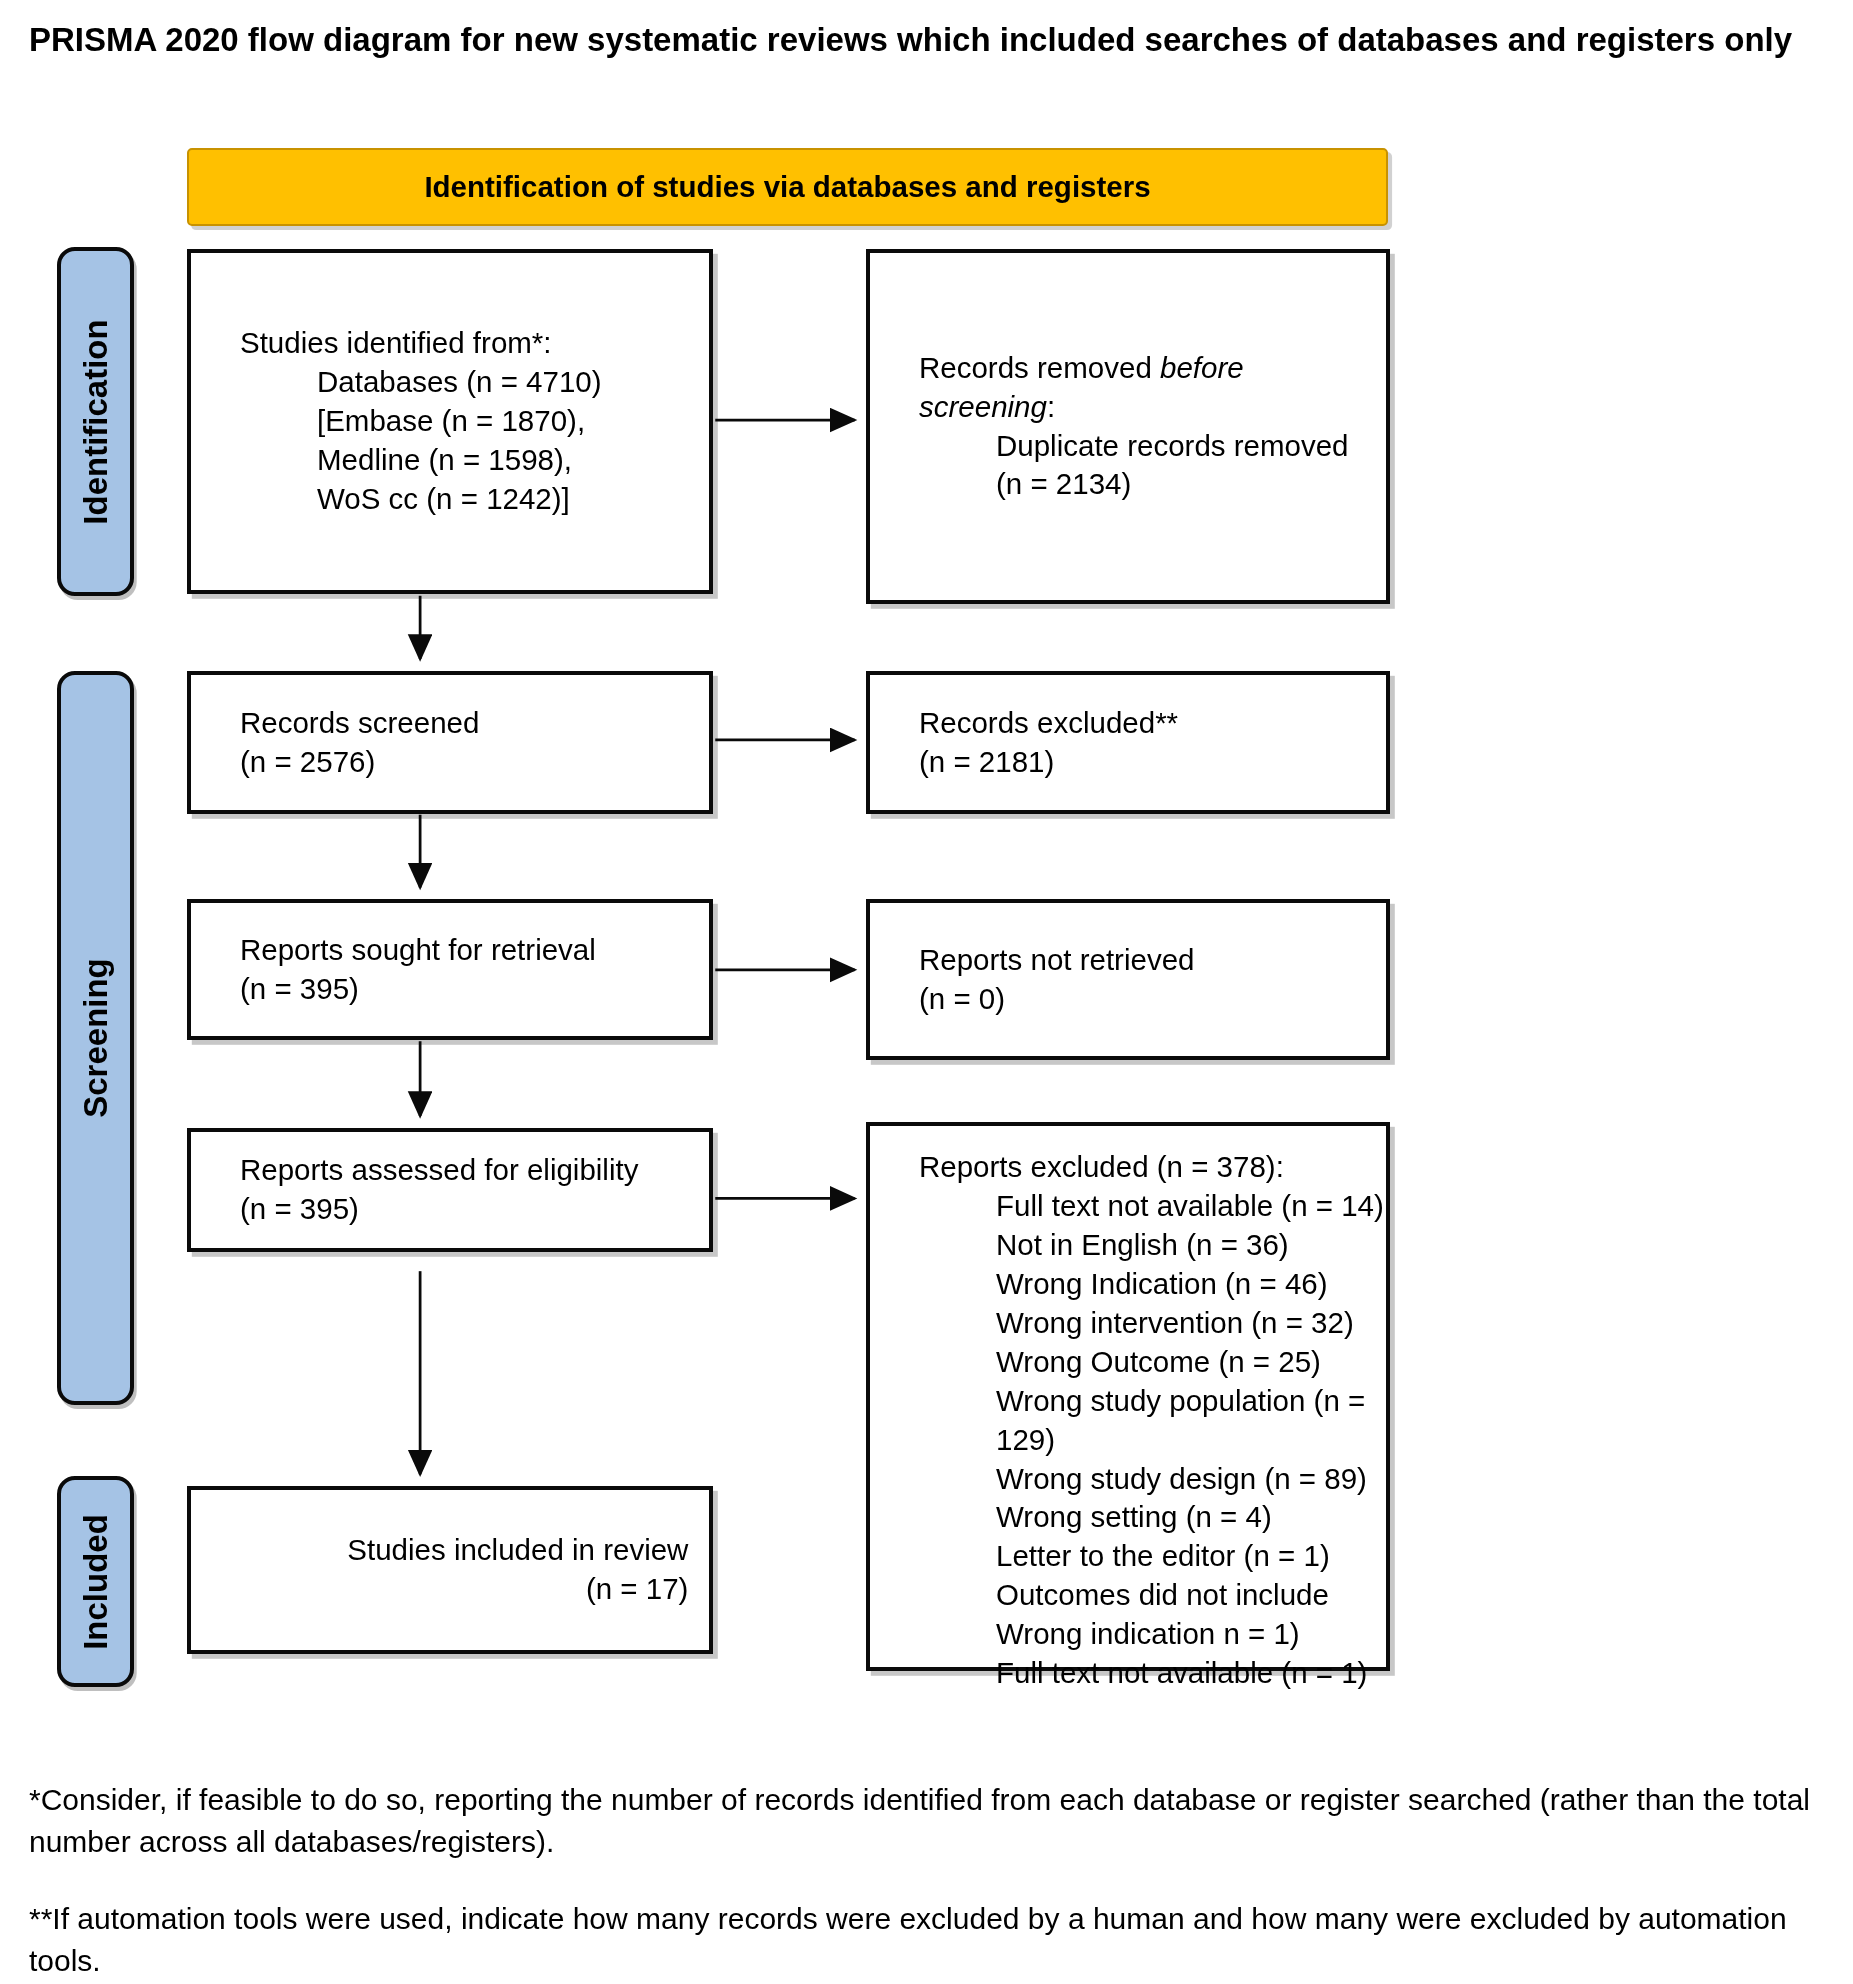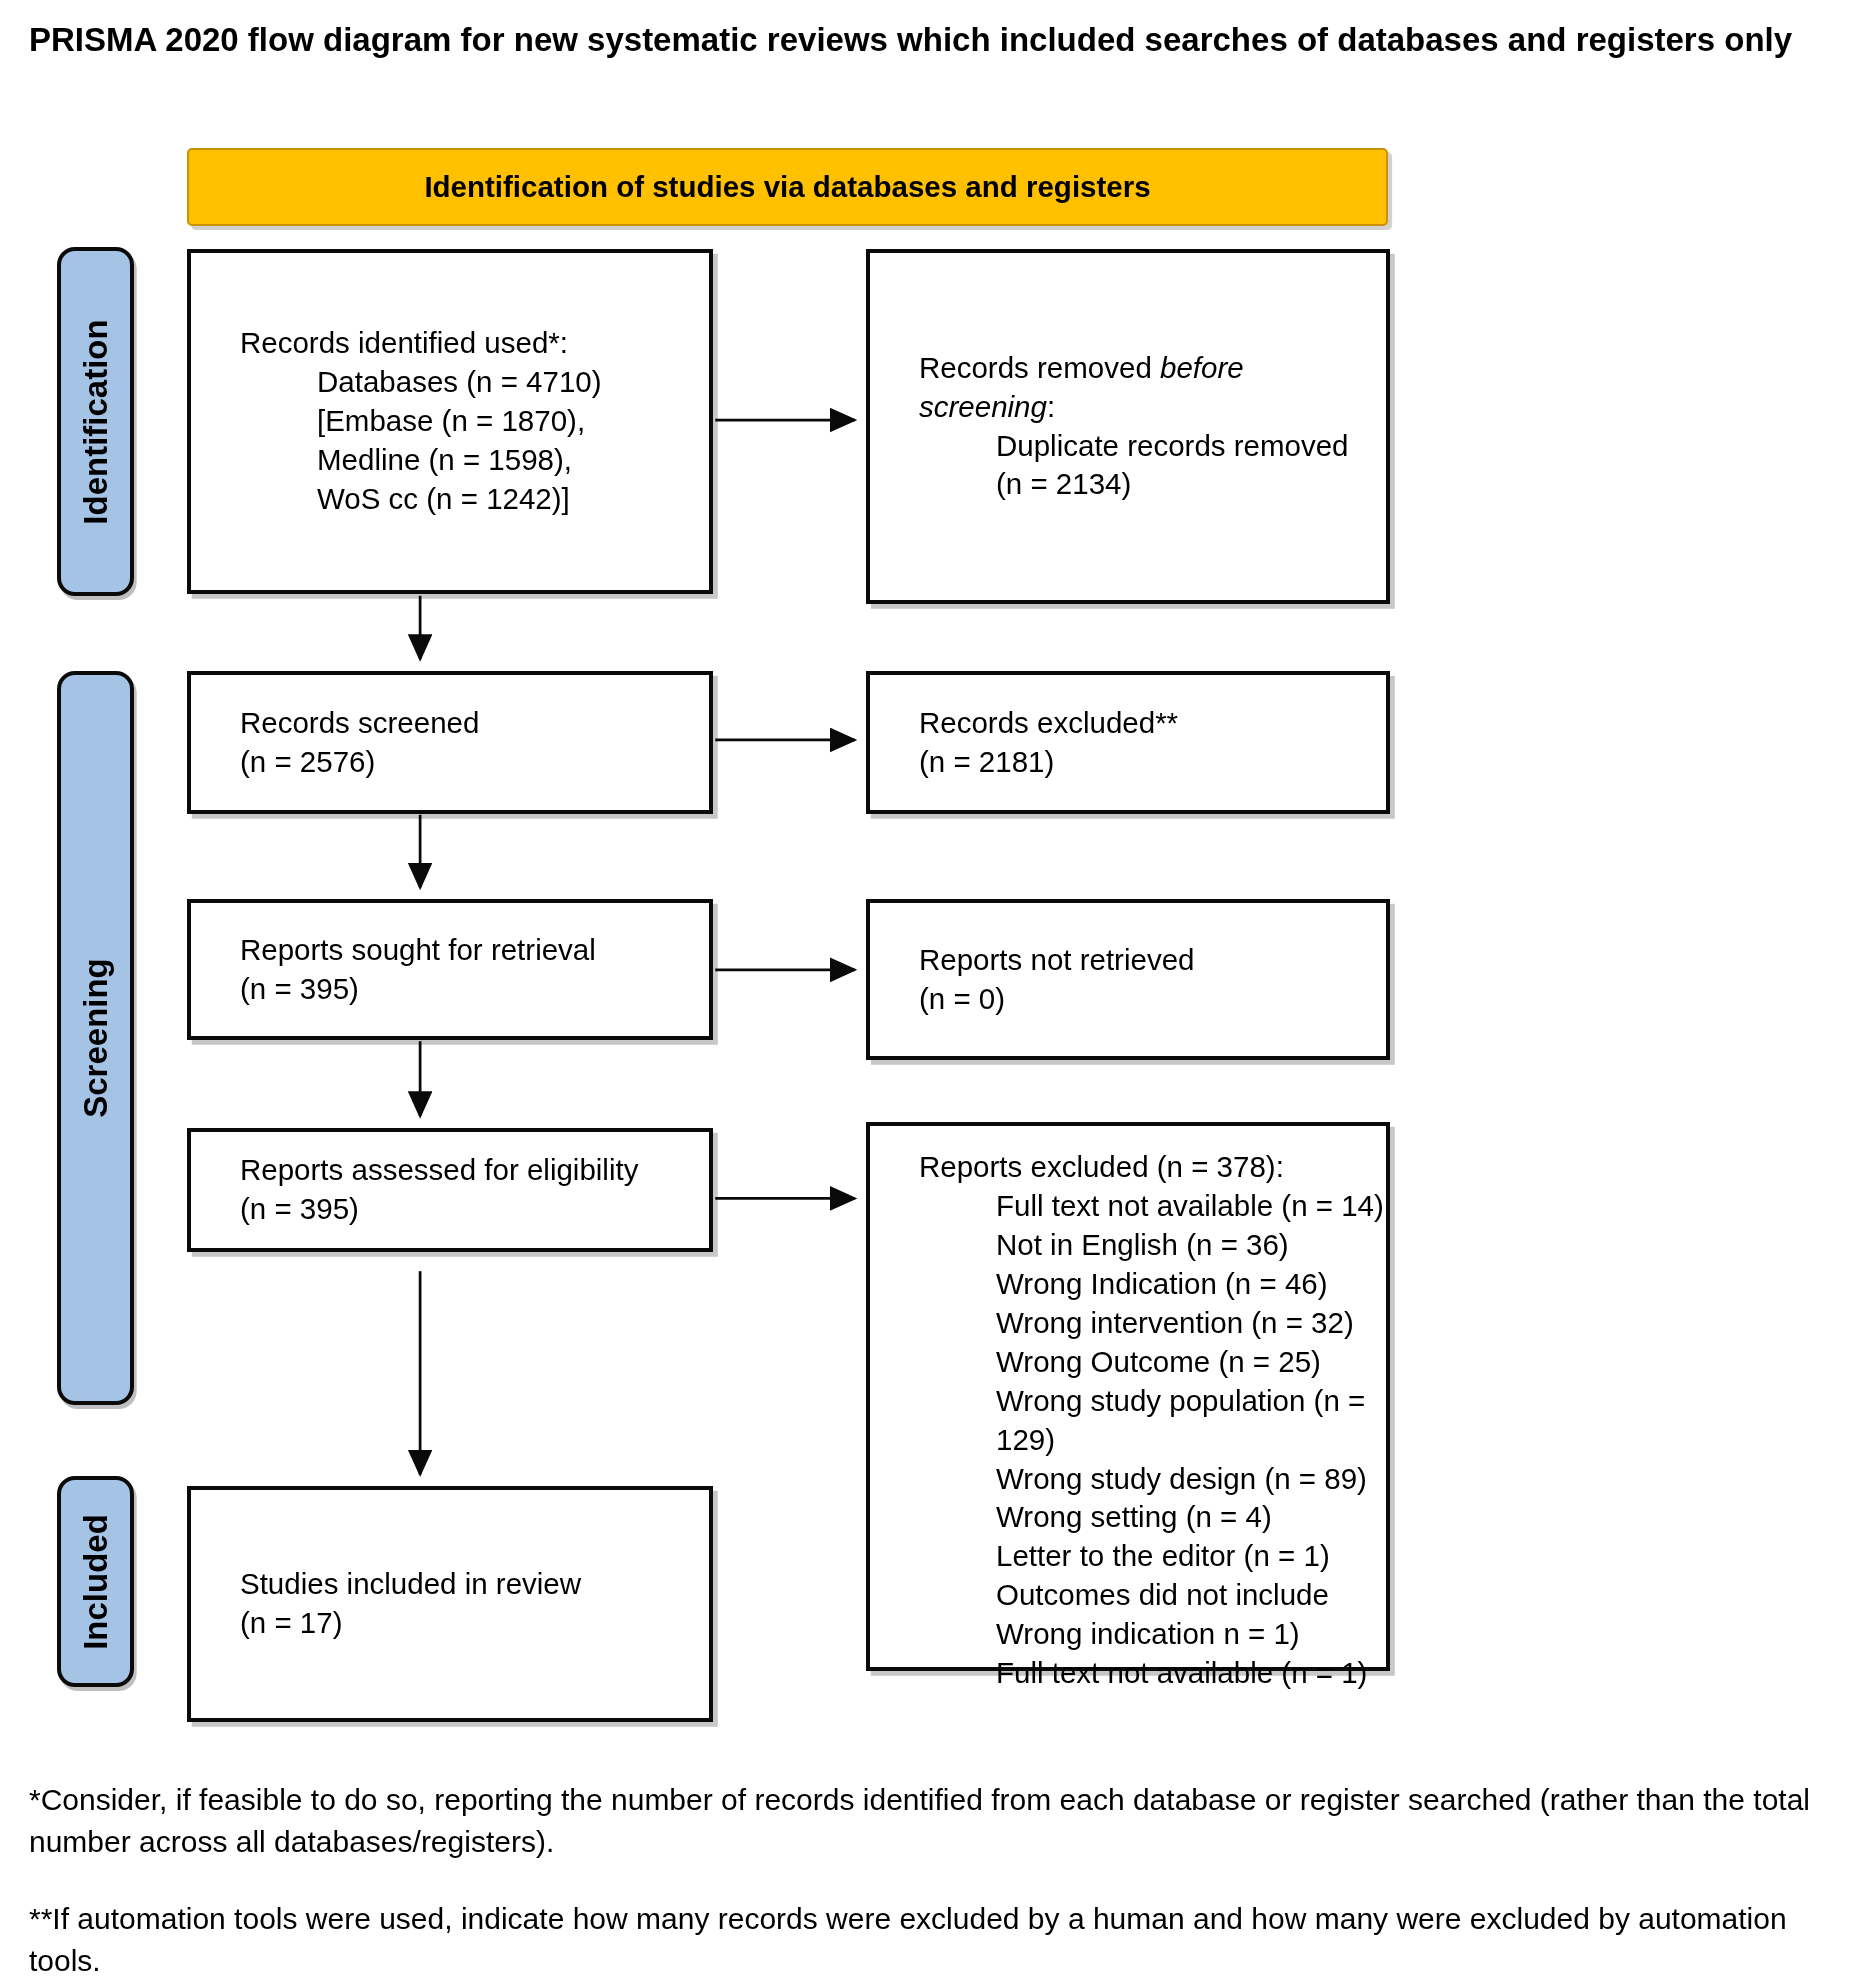--- a/index.html
+++ b/index.html
@@ -50,21 +50,21 @@
   .box .line{white-space:nowrap;}
   .box .indent{margin-left:77px;white-space:nowrap;}
   .b-identified{left:187px;top:249px;width:526px;height:345px;}
   .b-removed{left:866px;top:249px;width:524px;height:355px;}
   .b-screened{left:187px;top:671px;width:526px;height:143px;justify-content:center;}
   .b-excluded{left:866px;top:671px;width:524px;height:143px;}
   .b-sought{left:187px;top:899px;width:526px;height:141px;}
   .b-notretrieved{left:866px;top:899px;width:524px;height:161px;}
   .b-assessed{left:187px;top:1128px;width:526px;height:124px;}
   .b-reports-excluded{left:866px;top:1122px;width:524px;height:549px;justify-content:flex-start;padding-top:22px;}
-  .b-included{left:187px;top:1486px;width:526px;height:236px;}
+  .b-included{left:187px;top:1486px;width:526px;height:168px;text-align:right;}
   .arrows{position:absolute;left:0;top:0;width:1854px;height:1985px;pointer-events:none;}
   .footnote{
     position:absolute;left:29px;width:1791px;
     font-size:30px;line-height:1.4;
   }
   .fn1{top:1779px;}
   .fn2{top:1898px;}
   em{font-style:italic;}
 </style>
 </head>
@@ -82,21 +82,21 @@
     <span>Identification</span>
   </div>
   <div class="stage stage-screening">
     <span>Screening</span>
   </div>
   <div class="stage stage-included">
     <span>Included</span>
   </div>
 
   <div class="box b-identified">
-    <div class="line">Records identified used*:</div>
+    <div class="line">Studies identified from*:</div>
     <div class="indent">Databases (n = 4710)</div>
     <div class="indent">[Embase (n = 1870),</div>
     <div class="indent">Medline (n = 1598),</div>
     <div class="indent">WoS cc (n = 1242)]</div>
   </div>
 
   <div class="box b-removed">
     <div class="line"><span>Records removed </span><em>before</em></div>
     <div class="line"><em>screening</em><span>:</span></div>
     <div class="indent">Duplicate records removed</div>

